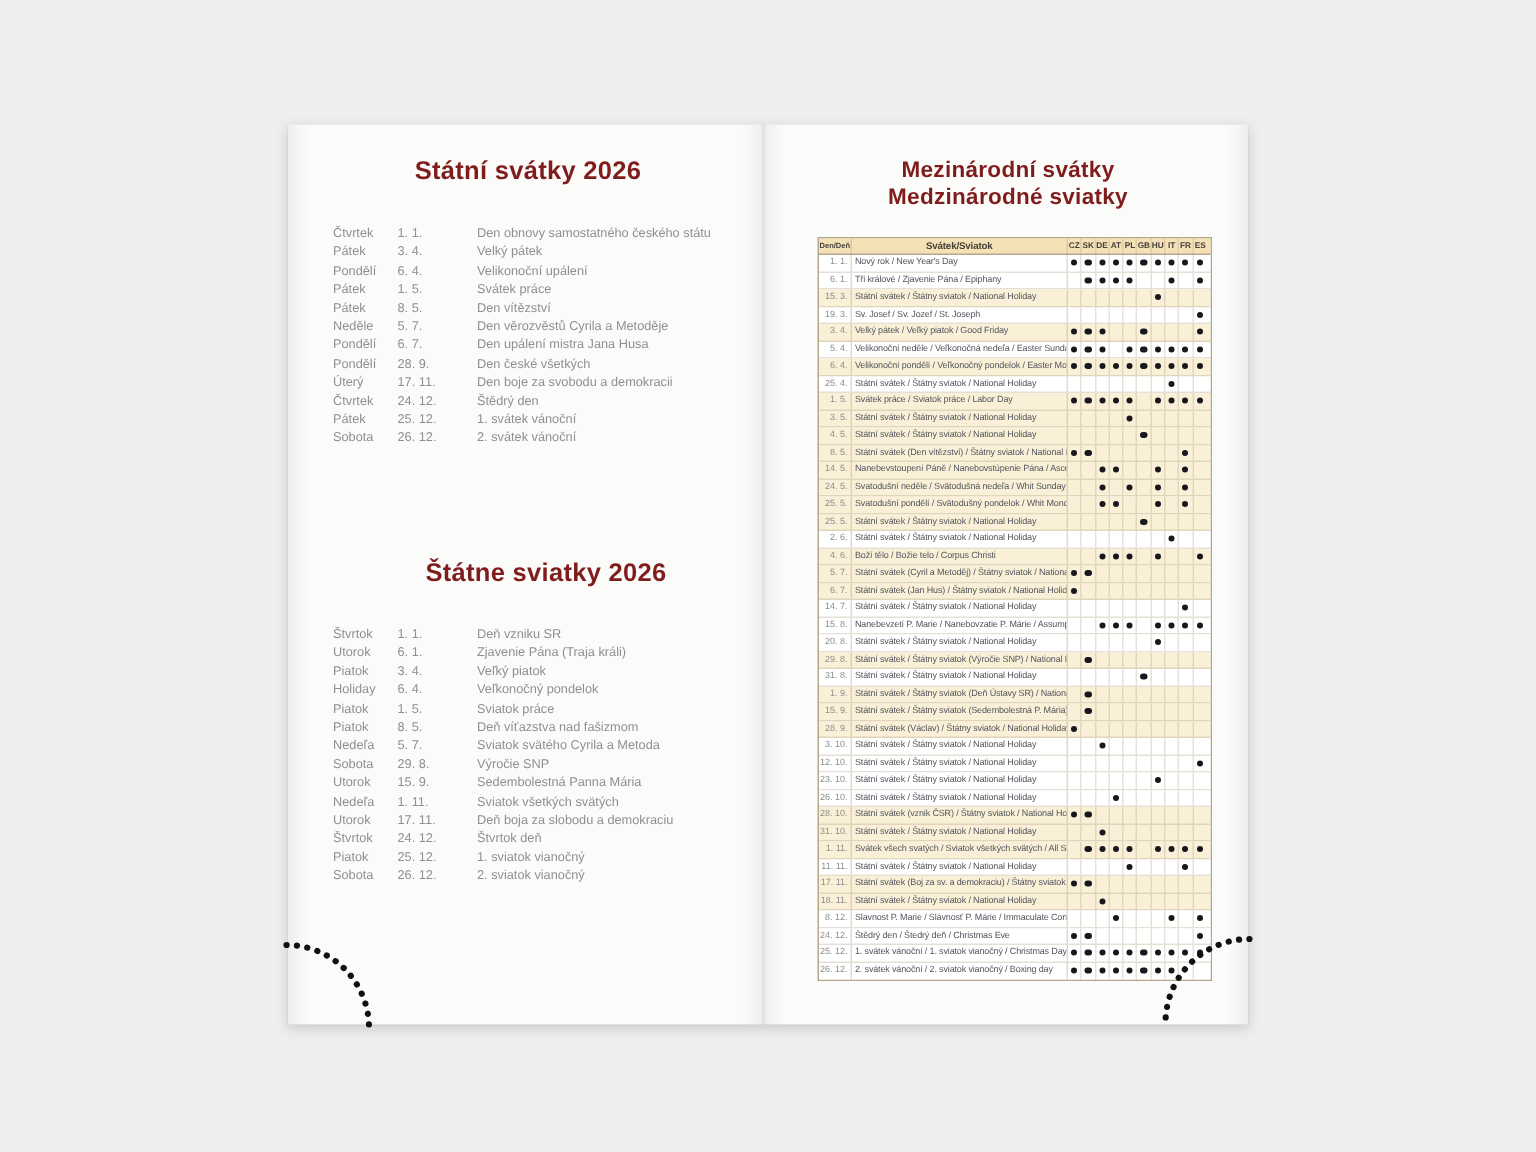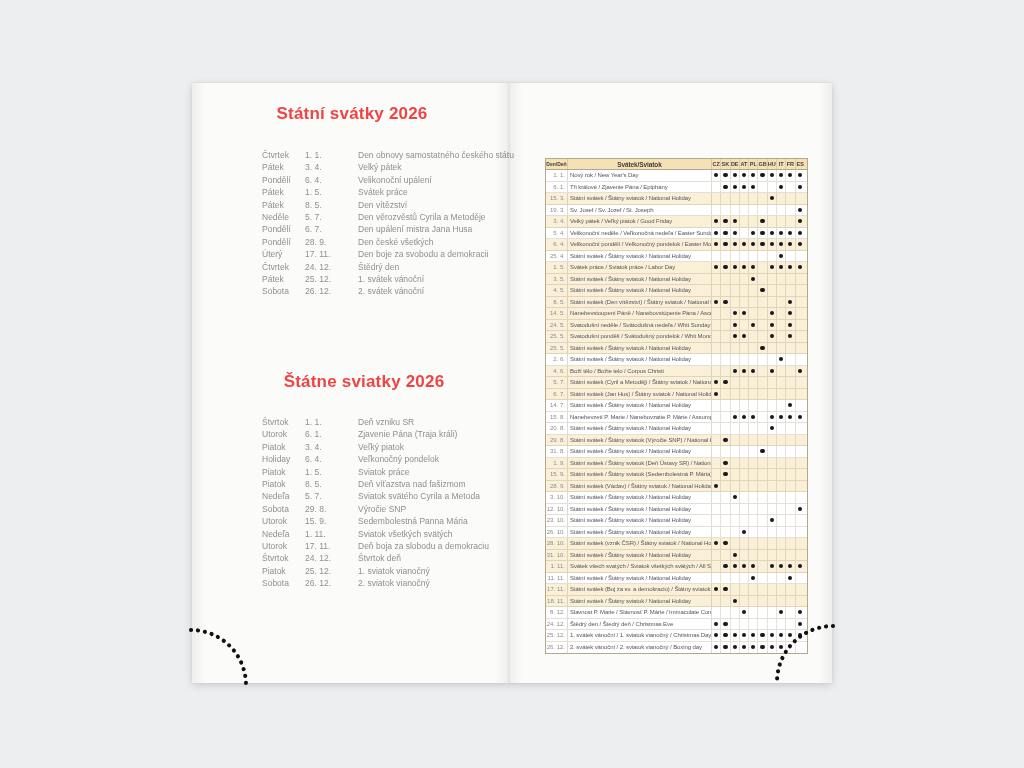--- a/index.html
+++ b/index.html
@@ -17,25 +17,25 @@
   .seam{
     position:absolute;left:303px;top:0;width:28px;height:600px;pointer-events:none;
     background:linear-gradient(90deg,rgba(0,0,0,0) 0%,rgba(0,0,0,0.045) 42%,rgba(0,0,0,0.10) 50%,rgba(0,0,0,0.045) 58%,rgba(0,0,0,0) 100%);
   }
   .edgeshade{position:absolute;top:0;height:600px;width:14px;pointer-events:none;}
   .edgeshade.l{left:0;background:linear-gradient(90deg,rgba(0,0,0,0.05),rgba(0,0,0,0));}
   .edgeshade.r{right:0;background:linear-gradient(270deg,rgba(0,0,0,0.05),rgba(0,0,0,0));}
 
   .page-title{
     position:absolute;width:320px;text-align:center;
-    font-weight:bold;color:#ef4444;font-size:17px;letter-spacing:0.2px;
+    font-weight:bold;color:#7f1d1d;font-size:17px;letter-spacing:0.2px;
   }
   .page-title.small{font-size:15px;line-height:17.5px;}
 
-  .hlist{position:absolute;left:30px;width:280px;font-size:8.5px;line-height:12.4px;color:#8f8f90;margin-left:40px;}
+  .hlist{position:absolute;left:30px;width:280px;font-size:8.5px;line-height:12.4px;color:#8f8f90;}
   .hlist .row{display:grid;grid-template-columns:43px 53px auto;white-space:nowrap;}
 
   .itable{
     position:absolute;left:353px;top:75px;width:261px;
     border:1px solid #b3a88b;background:#fff;
     font-size:6px;color:#54565e;
   }
   .trow{
     display:grid;grid-template-columns:22px 144px repeat(10,9.29px);
     height:11.5px;box-sizing:border-box;align-items:center;
@@ -207,20 +207,24 @@
         <span>25. 12.</span>
         <span>1. sviatok vianočný</span>
       </div>
       <div class="row">
         <span>Sobota</span>
         <span>26. 12.</span>
         <span>2. sviatok vianočný</span>
       </div>
     </div>
 
+  <div class="page-title small" style="left:320px;top:22px;">
+    <div>Mezinárodní svátky</div>
+    <div>Medzinárodné sviatky</div>
+  </div>
 
   <div class="itable" id="itable">
     <div class="trow thead">
       <div class="c-date">Den/Deň</div>
       <div class="c-name">Svátek/Sviatok</div>
     <div class="c-cc">CZ</div>
         <div class="c-cc">SK</div>
         <div class="c-cc">DE</div>
         <div class="c-cc">AT</div>
         <div class="c-cc">PL</div>

